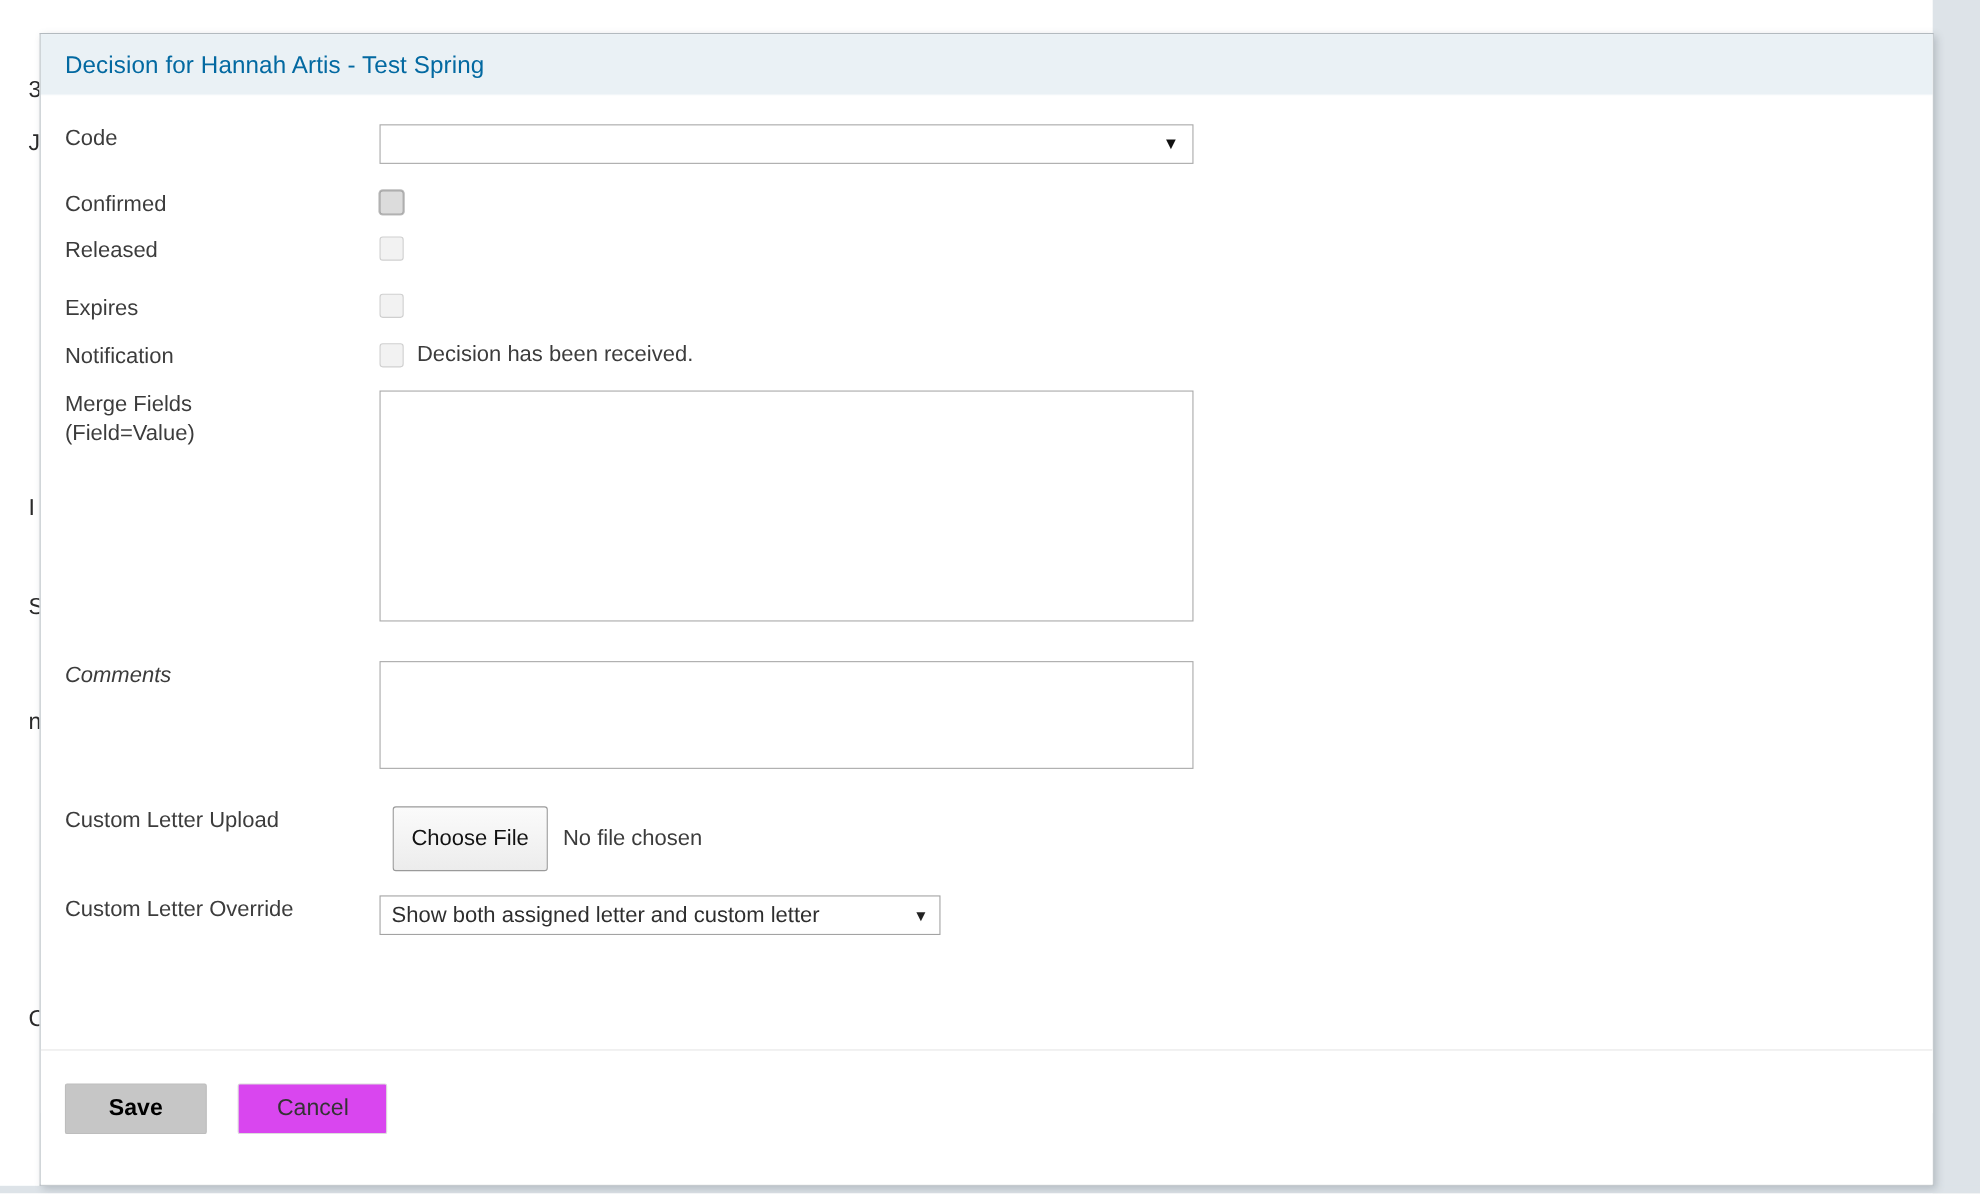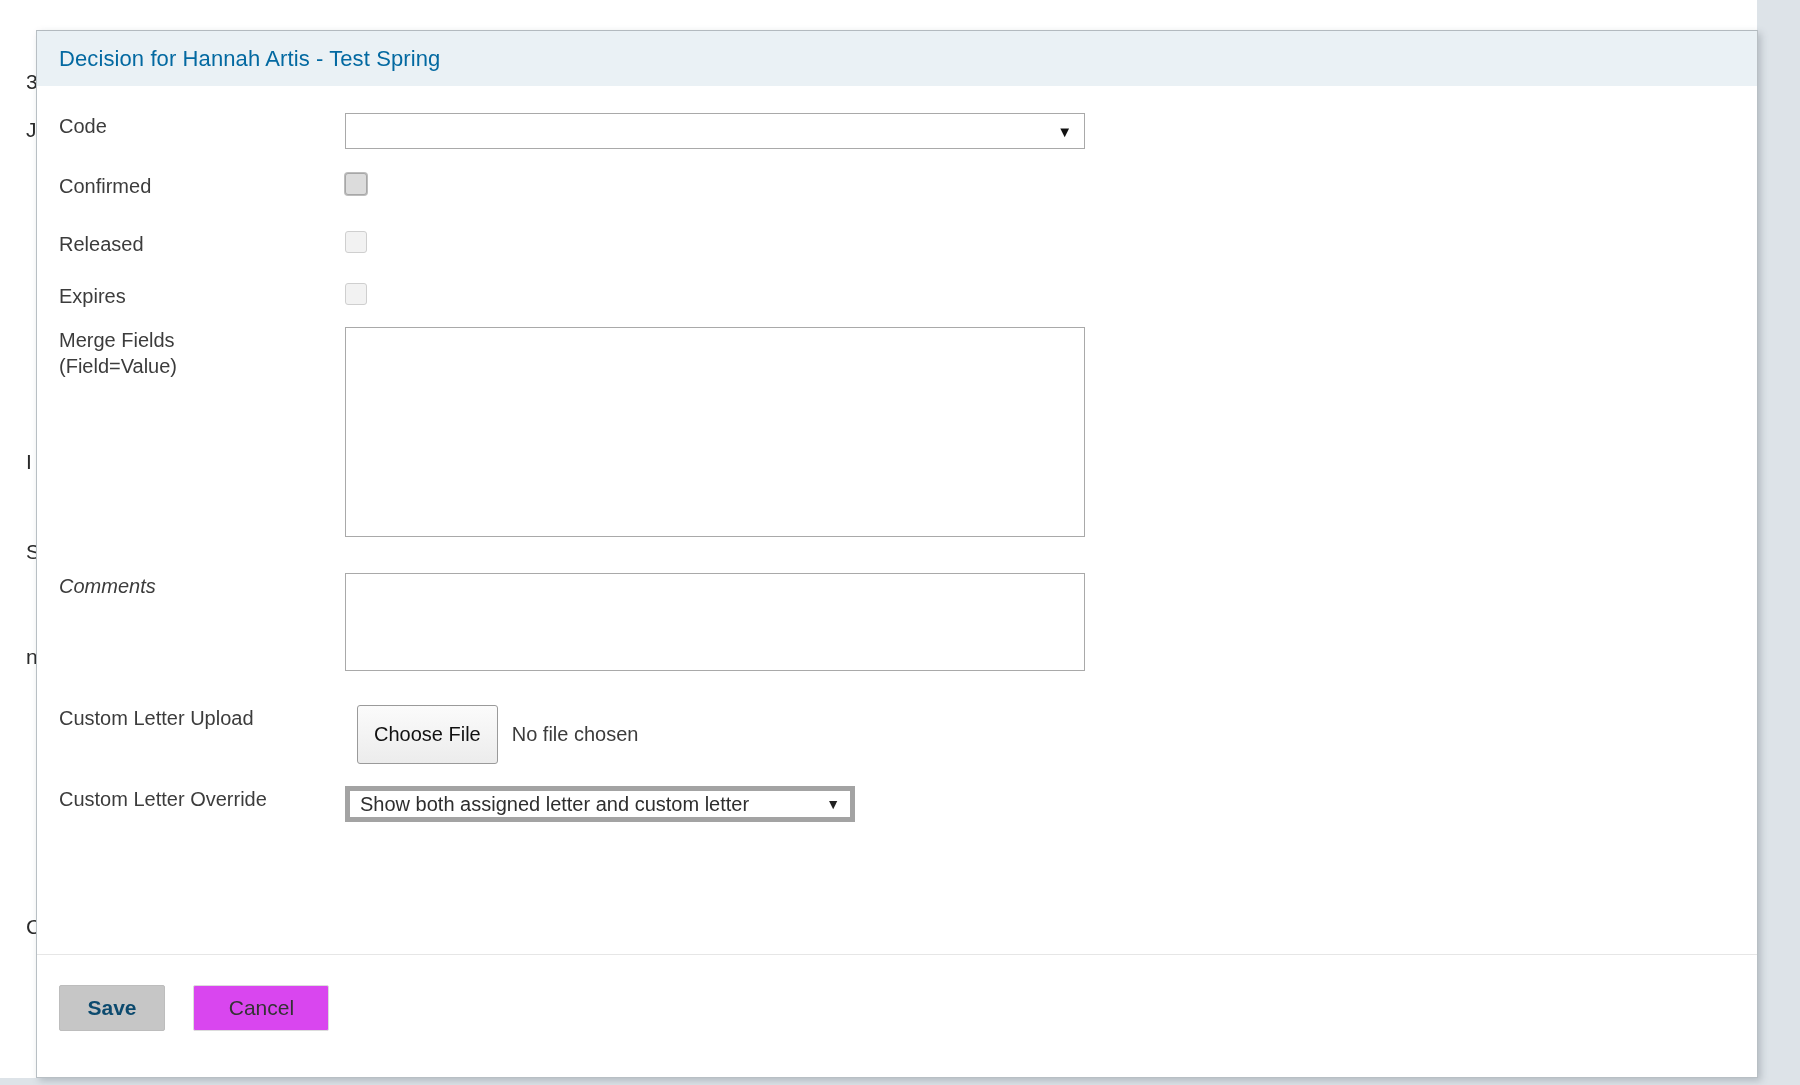--- a/index.html
+++ b/index.html
@@ -139,21 +139,21 @@
   }
   .no-file {
     font-size: 20px;
     color: #3c3c3c;
     margin-left: 14px;
   }
 
   
   .sel-override {
     display: inline-flex; align-items: center; justify-content: space-between;
-    border: 5px solid #a3a3a3;
+    border: 1px solid #a3a3a3;
     background: #ffffff;
     height: 36px;
     padding: 0 10px 0 10px;
     min-width: 510px;
     font-size: 20px;
     color: #2e2e2e;
   }
   .sel-override .arrow { margin-left: 14px; font-size: 14px; color: #222; }
 
   
@@ -171,23 +171,23 @@
     display: inline-block;
     font-size: 21px;
     padding: 10px 0;
     text-align: center;
     border: 1px solid transparent;
     border-radius: 2px;
     cursor: pointer;
   }
   .btn-save {
     background: #c6c6c6;
-    color: #0c4a6e;
+    color: #000000;
     font-weight: bold;
-    width: 106px;
+    width: 129px;
     border-color: #bdbdbd;
   }
   .btn-cancel {
     background: #d946ef;
     color: #333333;
     width: 136px;
     margin-left: 24px;
     border-color: #dcdcdc;
   }
 </style>
@@ -236,41 +236,50 @@
 
       <div class="row" style="margin-bottom:24px;">
         <div class="label">Code</div>
         <div class="field">
           <div class="sel-code">
             <span class="arrow">▼</span>
           </div>
         </div>
       </div>
 
-      <div class="row" style="margin-bottom:32px;">
+      <div class="row" style="margin-bottom:16px;">
         <div class="label">Confirmed</div>
         <div class="field">
           <span class="cbx focused"></span>
         </div>
       </div>
 
       <div class="row" style="margin-bottom:26px;">
         <div class="label">Released</div>
         <div class="field">
           <span class="cbx"></span>
         </div>
       </div>
 
       <div class="row" style="margin-bottom:18px;">
         <div class="label">Expires</div>
         <div class="field">
           <span class="cbx"></span>
         </div>
       </div>
 
+      <div class="row" style="margin-bottom:18px;">
+        <div class="label">Notification</div>
+        <div class="field">
+          <div class="inline-cbx">
+            <span class="cbx"></span>
+            <span class="cbx-text">Decision has been received.</span>
+          </div>
+        </div>
+      </div>
 
       <div class="row" style="margin-bottom:36px;">
         <div class="label">
           <span class="l2">Merge Fields</span>
           <span class="l2">(Field=Value)</span>
         </div>
         <div class="field">
           <div class="ta ta-merge"></div>
         </div>
       </div>

